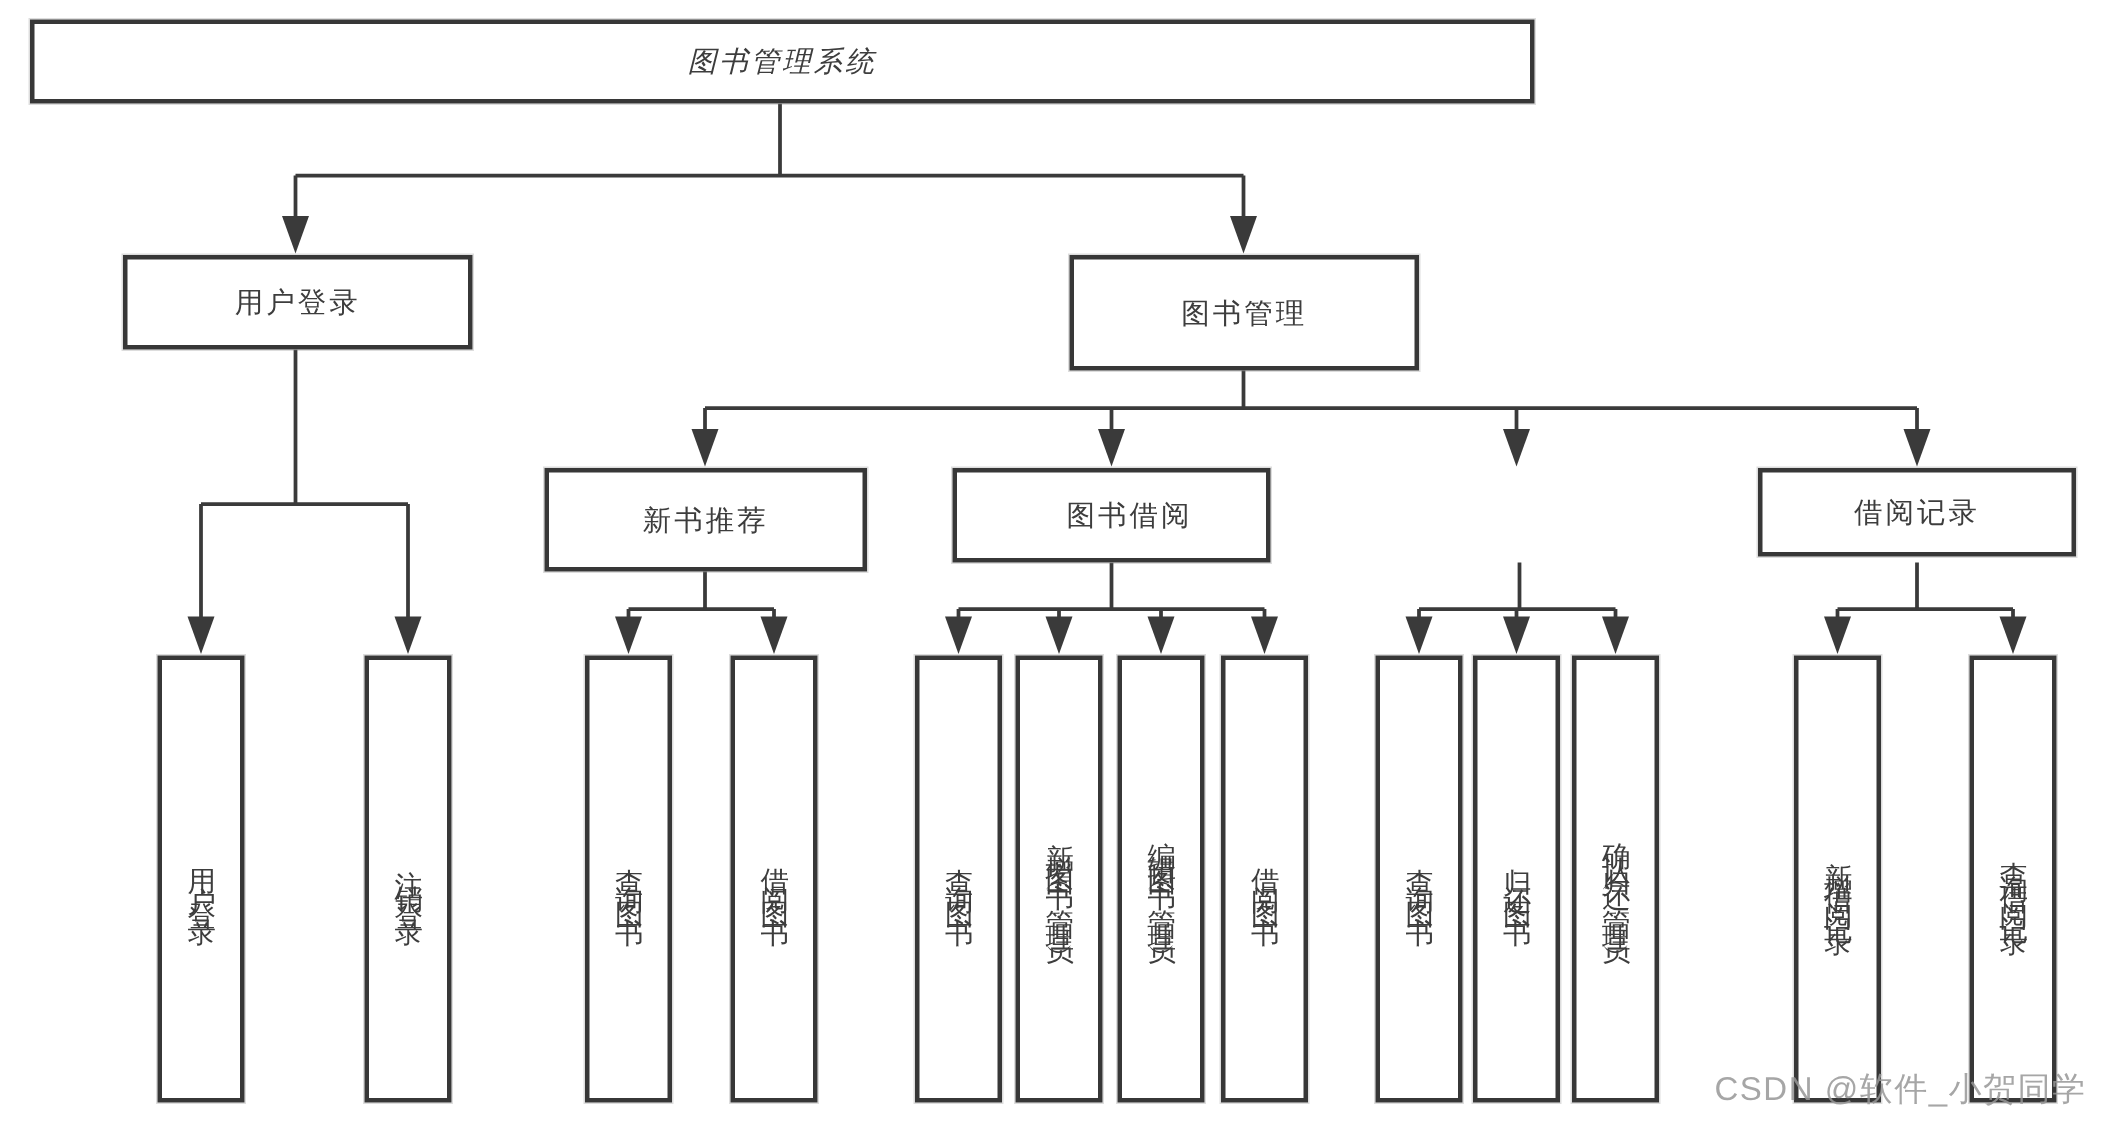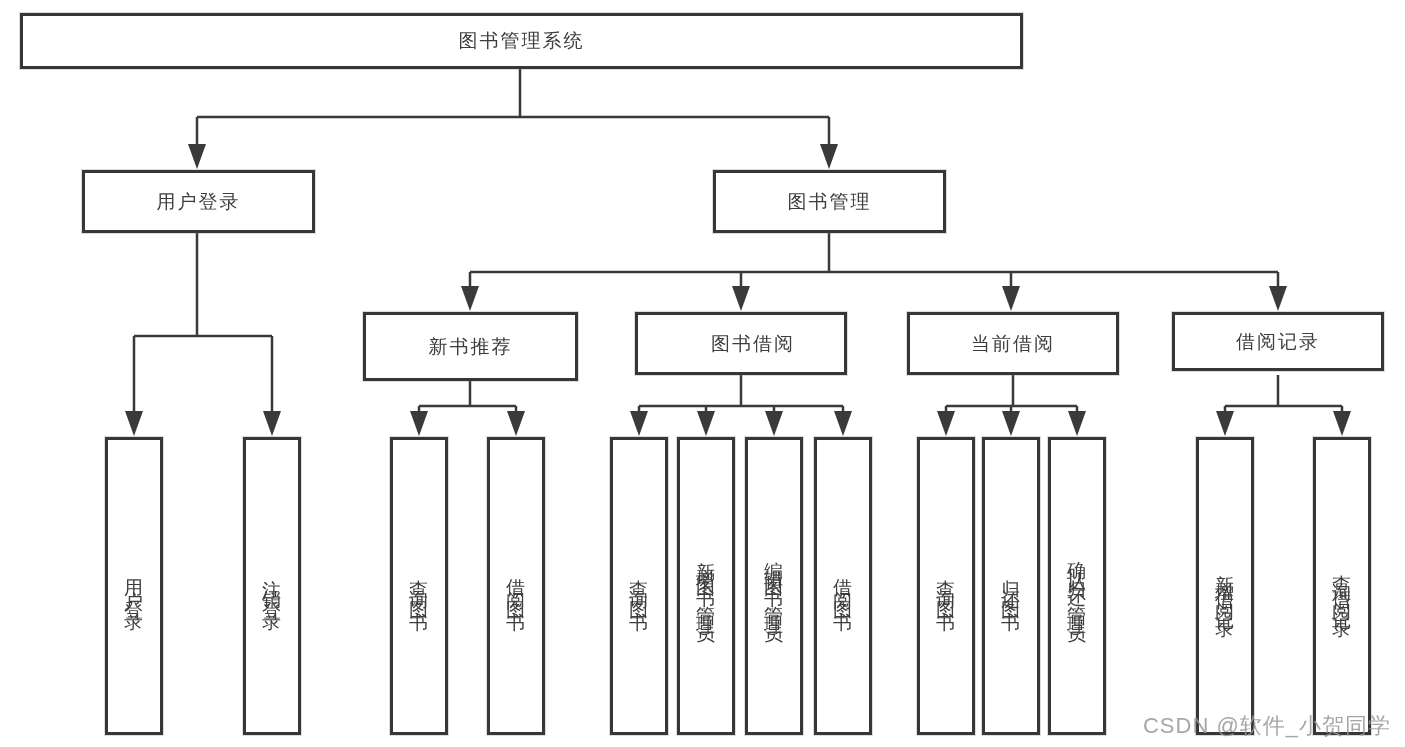--- a/index.html
+++ b/index.html
@@ -90,28 +90,27 @@
       <polygon points="765,411 783,411 774,436"></polygon>
       <polygon points="834,411 852,411 843,436"></polygon>
       <polygon points="937,411 955,411 946,436"></polygon>
       <polygon points="1002,411 1020,411 1011,436"></polygon>
       <polygon points="1068,411 1086,411 1077,436"></polygon>
       <polygon points="1216,411 1234,411 1225,436"></polygon>
       <polygon points="1333,411 1351,411 1342,436"></polygon>
     </g>
   </svg>
 
-  <div class="node h-node" style="left:20px; top:13px; width:1003px; height:56px;">图书管理系统</div>
+  <div class="node h-node" style="left:20px; top:13px; width:1003px; height:56px;font-style:italic;">图书管理系统</div>
 
   <div class="node h-node" style="left:82px; top:170px; width:233px; height:63px;">用户登录</div>
-  <div class="node h-node" style="left:713px; top:170px; width:233px; height:63px;">图书管理</div>
+  <div class="node h-node" style="left:713px; top:170px; width:233px; height:77px;">图书管理</div>
 
   <div class="node h-node" style="left:363px; top:312px; width:215px; height:69px;">新书推荐</div>
   <div class="node h-node" style="left:635px; top:312px; width:212px; height:63px;padding-left:24px;">图书借阅</div>
-  <div class="node h-node" style="left:907px; top:312px; width:212px; height:63px;">当前借阅</div>
   <div class="node h-node" style="left:1172px; top:312px; width:212px; height:59px;">借阅记录</div>
 
   <div class="node v-node" style="left:105px; top:437px; width:58px; height:298px;">用户登录</div>
   <div class="node v-node" style="left:243px; top:437px; width:58px; height:298px;">注销登录</div>
 
   <div class="node v-node" style="left:390px; top:437px; width:58px; height:298px;">查询图书</div>
   <div class="node v-node" style="left:487px; top:437px; width:58px; height:298px;">借阅图书</div>
 
   <div class="node v-node" style="left:610px; top:437px; width:58px; height:298px;">查询图书</div>
   <div class="node v-node long" style="left:677px; top:437px; width:58px; height:298px;">新增图书（管理员）</div>

